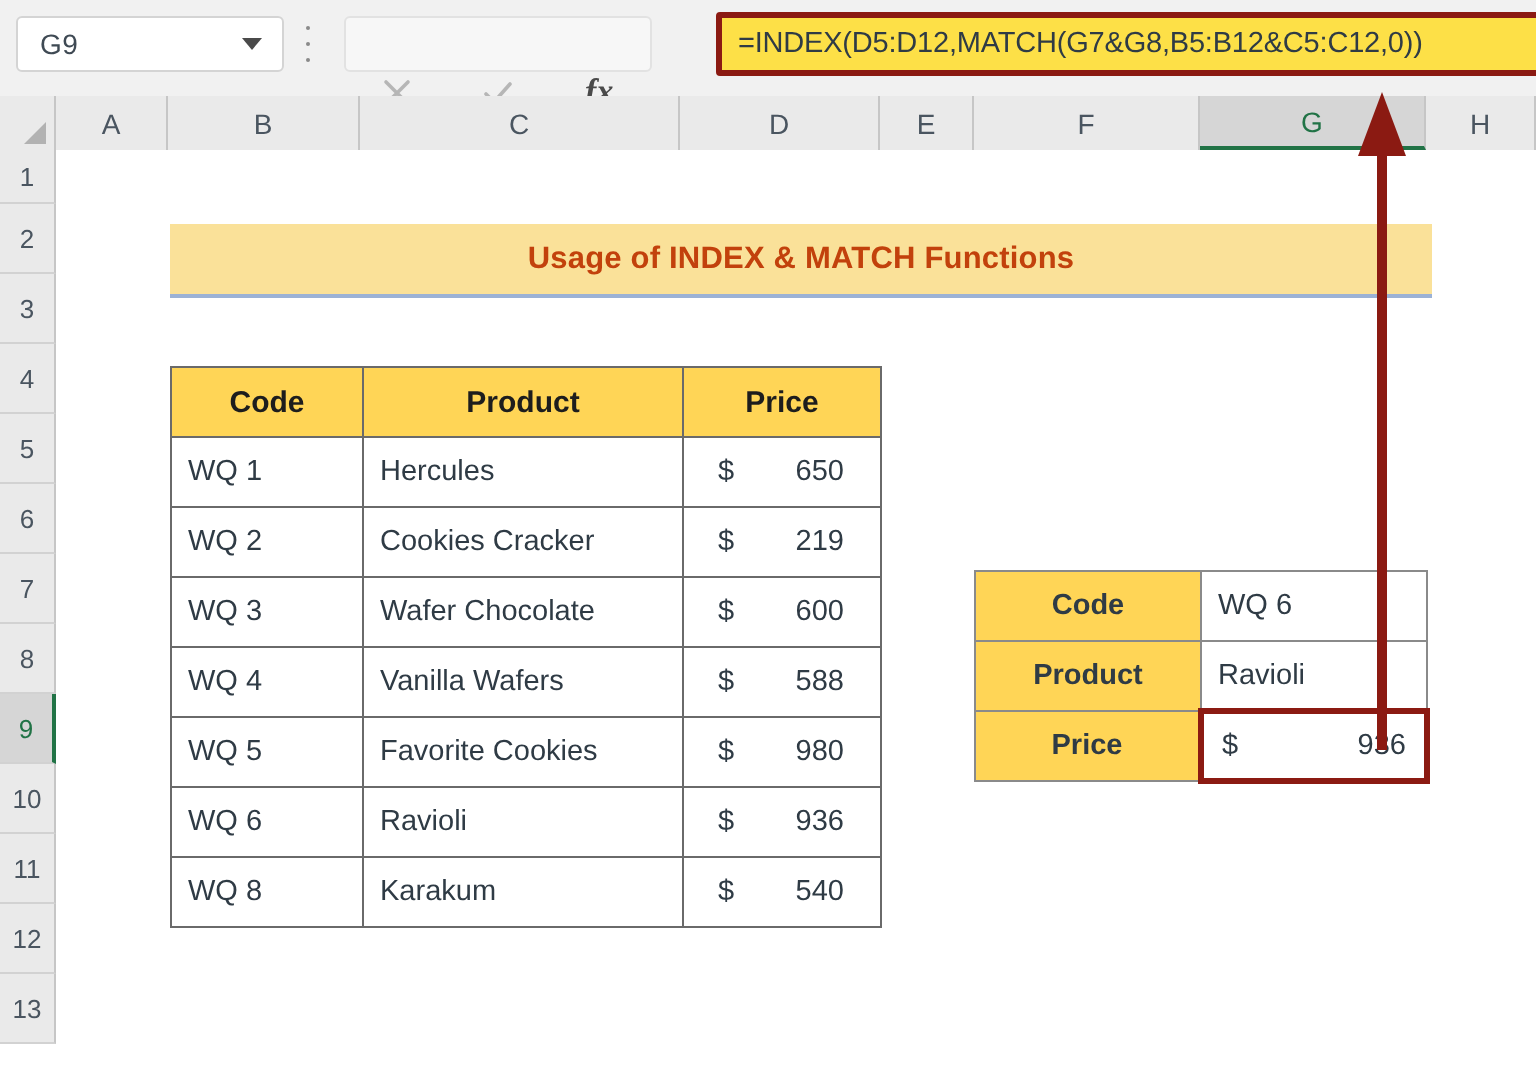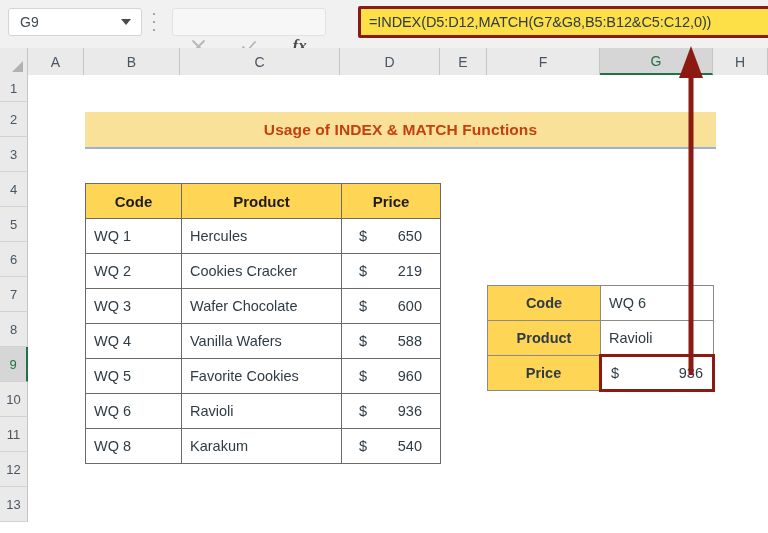--- a/index.html
+++ b/index.html
@@ -296,21 +296,21 @@
               <span class="price-val">588</span>
             </div>
           </td>
         </tr>
         <tr>
           <td class="td-code">WQ 5</td>
           <td class="td-product">Favorite Cookies</td>
           <td class="td-price">
             <div class="price-inner">
               <span class="price-sym">$</span>
-              <span class="price-val">960</span>
+              <span class="price-val">980</span>
             </div>
           </td>
         </tr>
         <tr>
           <td class="td-code">WQ 6</td>
           <td class="td-product">Ravioli</td>
           <td class="td-price">
             <div class="price-inner">
               <span class="price-sym">$</span>
               <span class="price-val">936</span>

